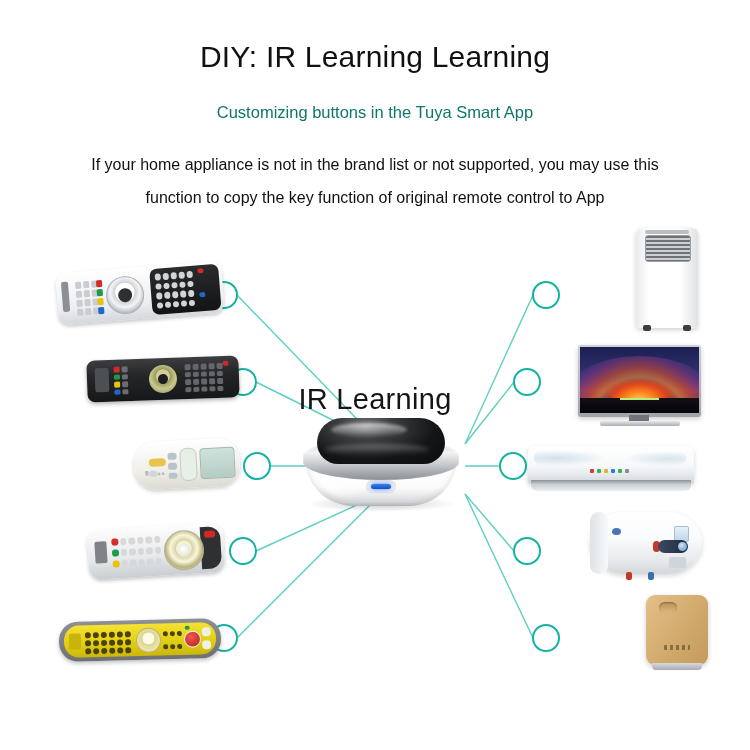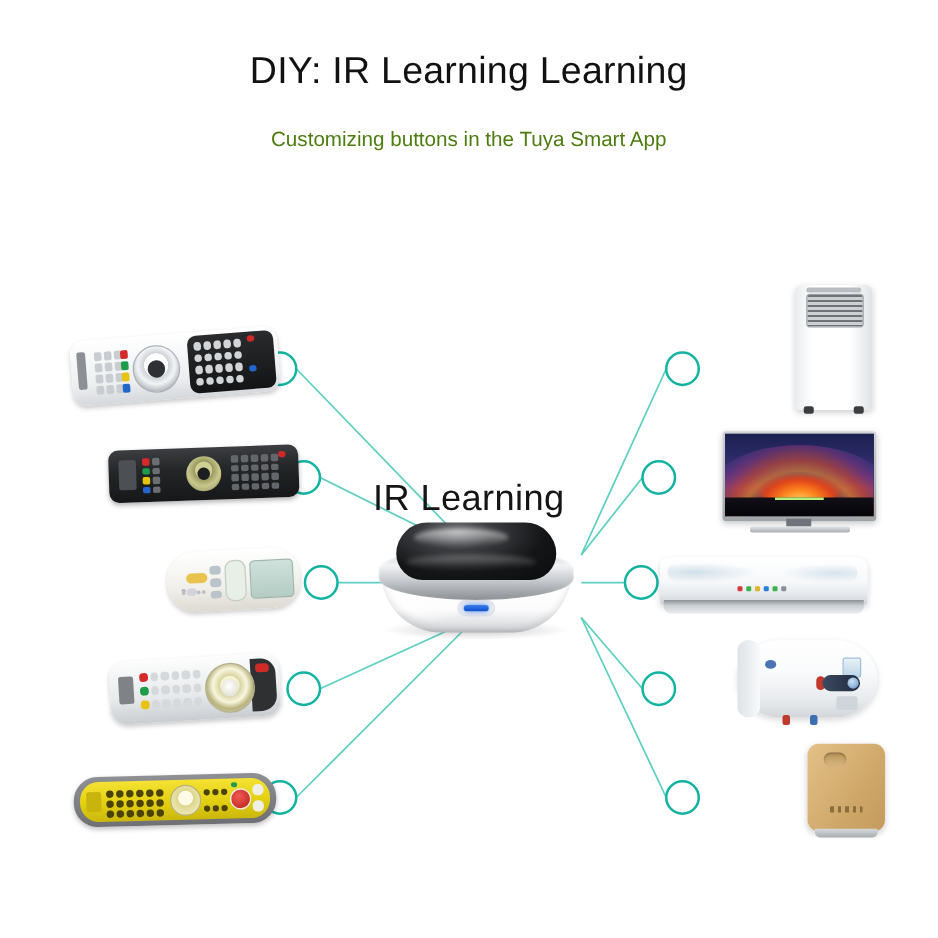--- a/index.html
+++ b/index.html
@@ -6,21 +6,21 @@
   body{
     width:750px;height:750px;overflow:hidden;position:relative;
     font-family:"Liberation Sans","DejaVu Sans",sans-serif;
     color:#111;
   }
   #stage{position:absolute;inset:0;width:750px;height:750px;background:#ffffff;}
 
   
   .hdr{position:absolute;left:0;right:0;text-align:center;}
   #title{top:40px;font-size:30px;letter-spacing:.2px;color:#111;font-weight:400;}
-  #subtitle{top:103px;font-size:16.5px;color:#4d7c0f;font-weight:400;}
+  #subtitle{top:103px;font-size:16.5px;color:#0f766e;font-weight:400;}
   #desc{top:148px;font-size:16px;line-height:33px;color:#111;padding:0 78px;font-weight:400;}
 
   
   #links{position:absolute;left:0;top:0;width:750px;height:750px;}
 
   
   #ir-label{
     position:absolute;left:0;right:0;top:383px;text-align:center;
     font-size:29px;color:#151515;font-weight:400;letter-spacing:.3px;
   }
@@ -201,20 +201,21 @@
   #ap .base{position:absolute;left:6px;top:68px;width:50px;height:7px;border-radius:0 0 4px 4px;
     background:linear-gradient(to bottom,#d7dadd,#a8adb2);}
 </style>
 </head>
 <body>
 
 <div id="stage">
 
   <div class="hdr" id="title">DIY: IR Learning Learning</div>
   <div class="hdr" id="subtitle">Customizing buttons in the Tuya Smart App</div>
+  <div class="hdr" id="desc">If your home appliance is not in the brand list or not supported, you may use this function to copy the key function of original remote control to App</div>
 
   <svg id="links" viewBox="0 0 750 750">
     <g id="line-group" fill="none">
         <line x1="237" y1="295" x2="381" y2="444" stroke="#5ecfc0" stroke-width="1.4"></line>
         <line x1="256" y1="382" x2="381" y2="444" stroke="#5ecfc0" stroke-width="1.4"></line>
         <line x1="270" y1="466" x2="381" y2="466" stroke="#5ecfc0" stroke-width="1.4"></line>
         <line x1="256" y1="551" x2="381" y2="494" stroke="#5ecfc0" stroke-width="1.4"></line>
         <line x1="237" y1="638" x2="381" y2="494" stroke="#5ecfc0" stroke-width="1.4"></line>
         <line x1="533" y1="295" x2="465" y2="444" stroke="#5ecfc0" stroke-width="1.4"></line>
         <line x1="514" y1="382" x2="465" y2="444" stroke="#5ecfc0" stroke-width="1.4"></line>

